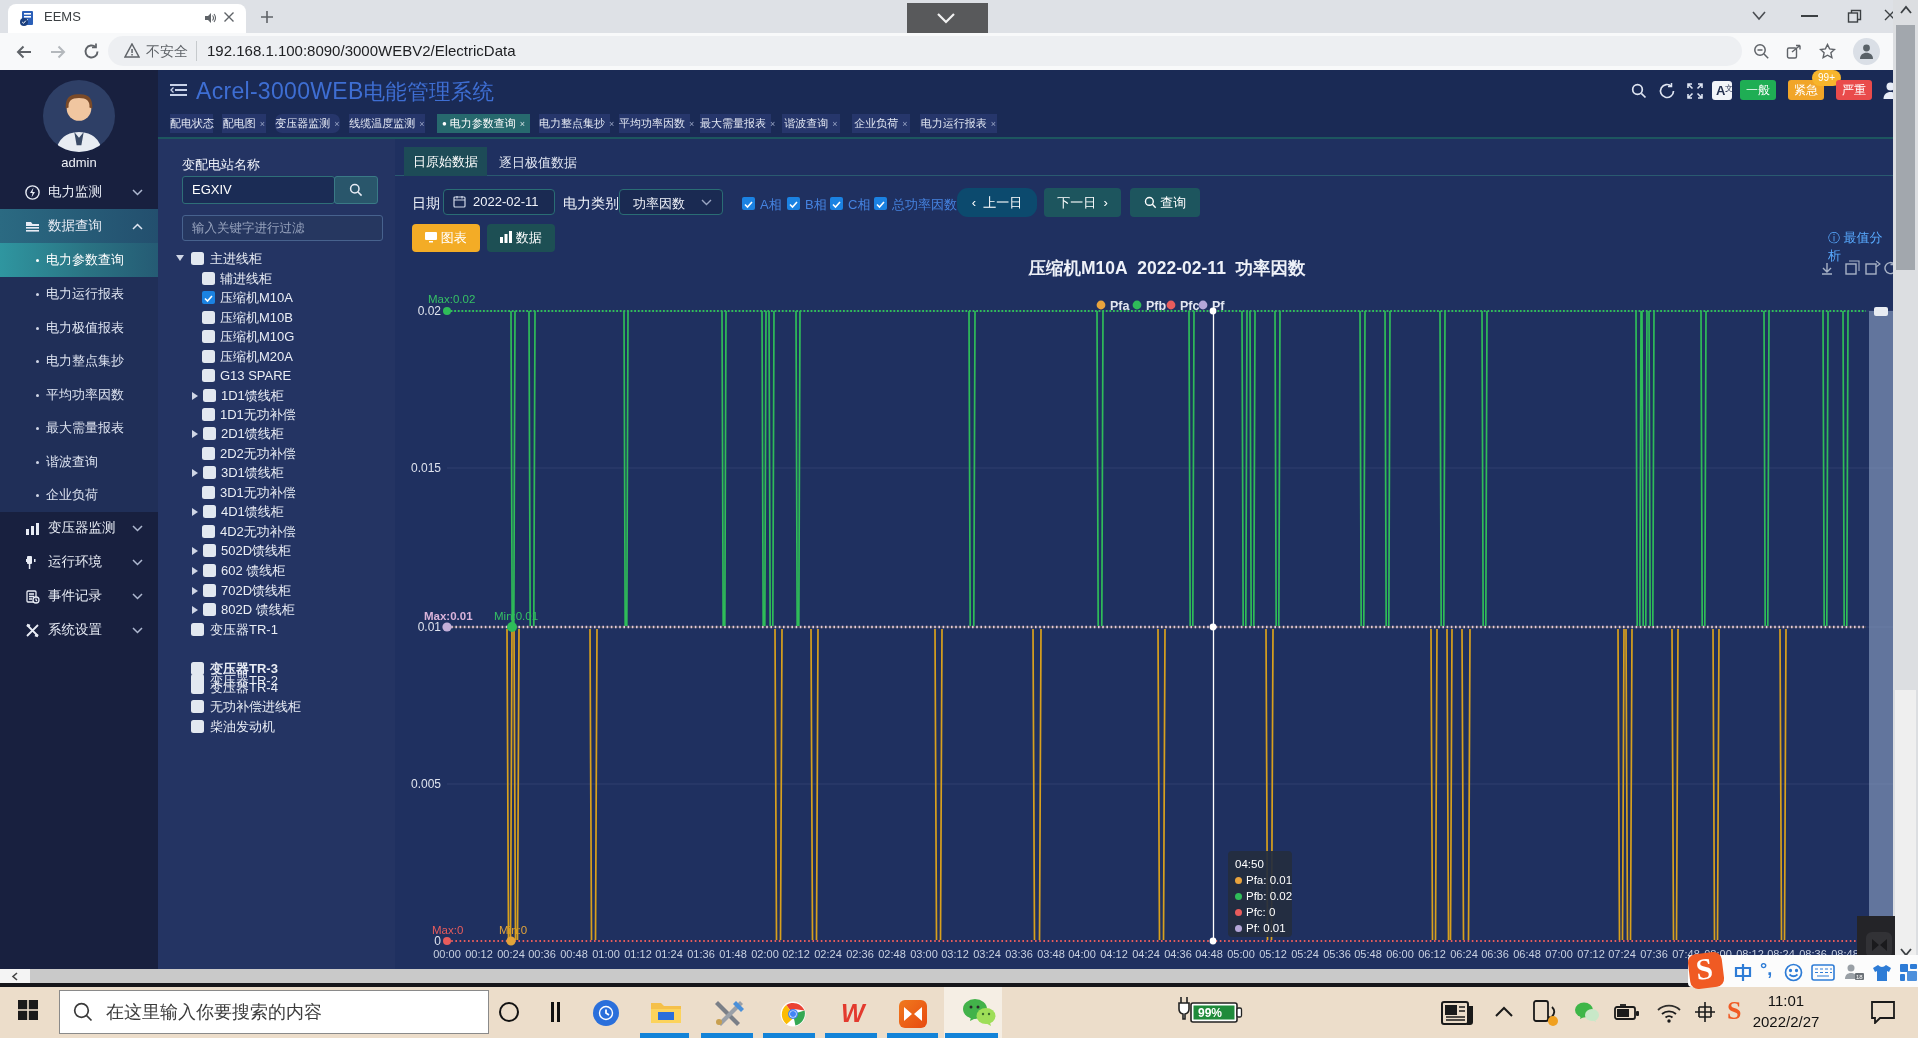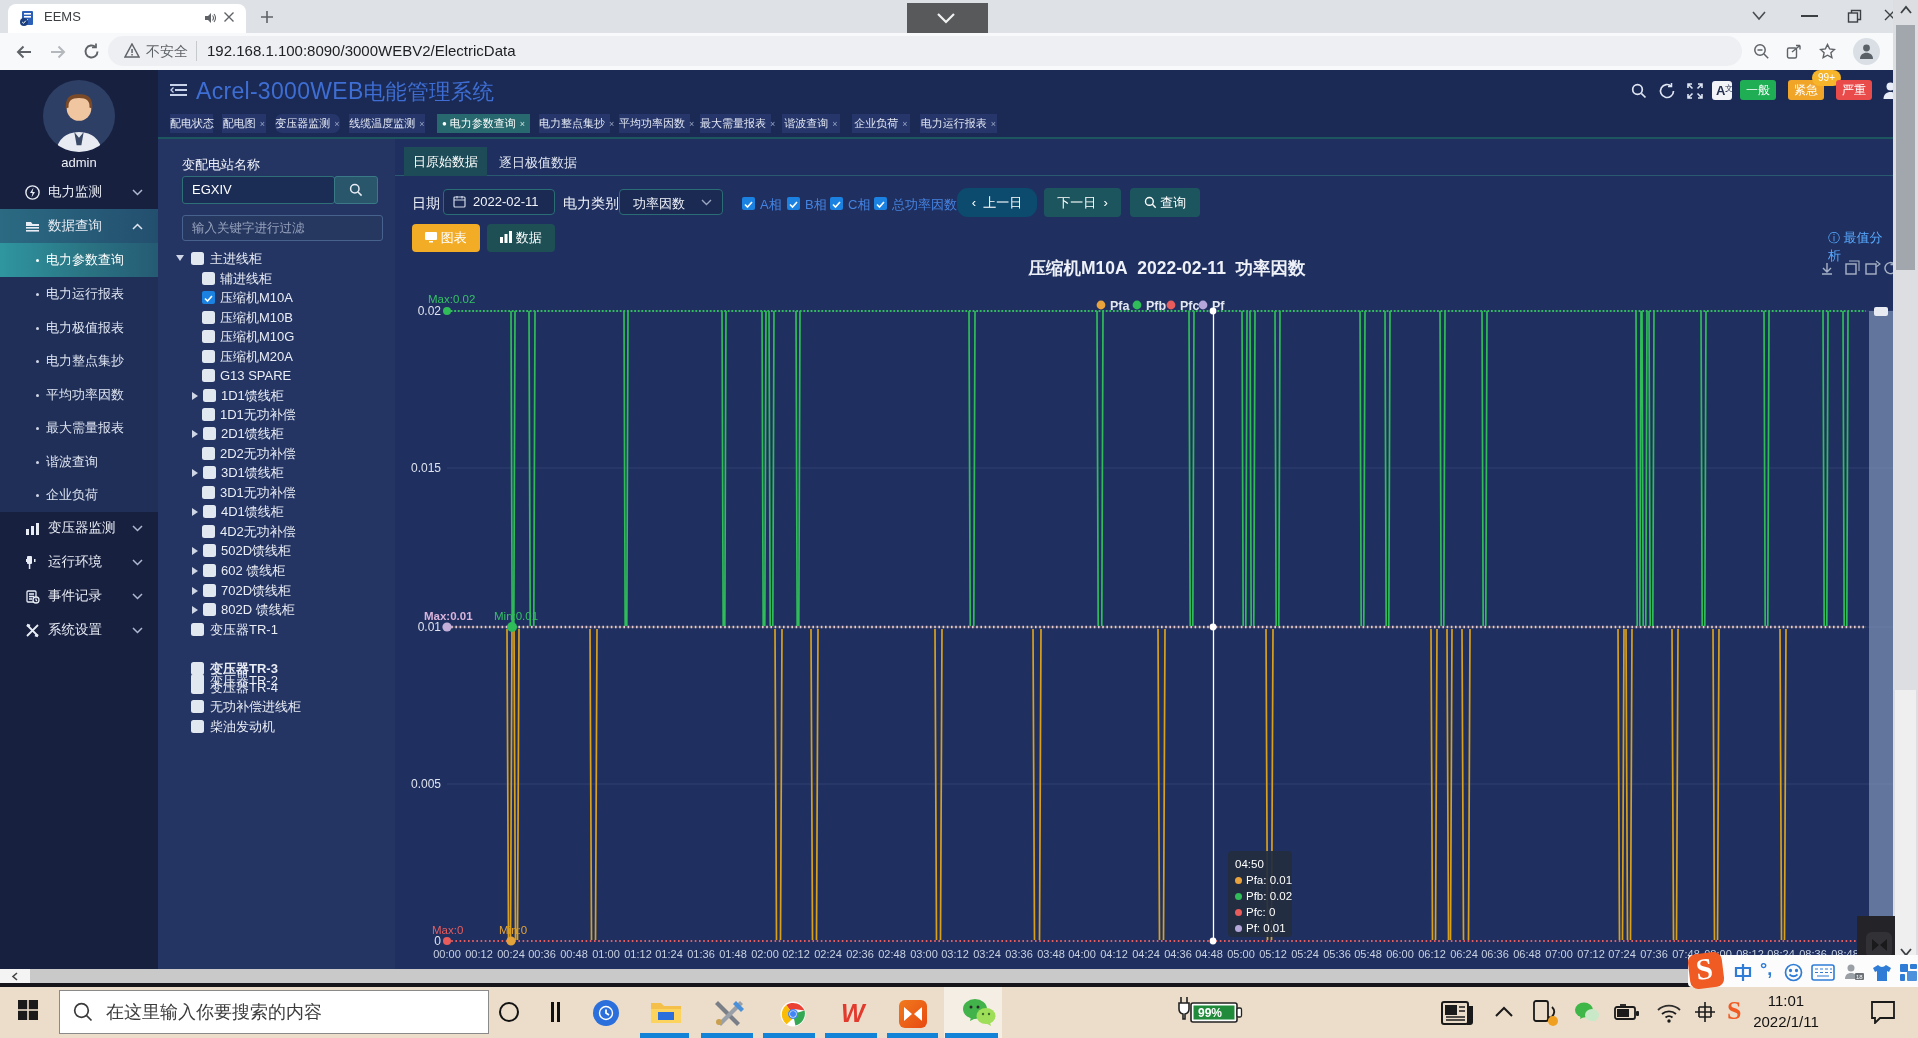--- a/index.html
+++ b/index.html
@@ -649,21 +649,21 @@
         <path d="M2 7a16 16 0 0 1 22 0" stroke-opacity="0.9"></path>
         <path d="M6 11a10.5 10.5 0 0 1 14 0"></path>
         <path d="M9.5 14.5a5.5 5.5 0 0 1 7 0"></path>
         <circle cx="13" cy="18" r="1.7" fill="#1a1a1a" stroke="none"></circle>
       </svg>
   <svg class="abs" style="left:1694px;top:14px" width="22" height="22" viewBox="0 0 22 22" fill="none" stroke="#1a1a1a" stroke-width="1.6">
         <path d="M11 1v20M1 11h20M5 6h12M5 16h12M5 6v10M17 6v10"></path>
       </svg>
   <div class="abs" style="left:1727px;top:9px;font-size:26px;font-weight:bold;color:#f05a23;font-family:'Liberation Serif',serif;">S</div>
   <div class="abs" style="left:1750px;top:5px;width:72px;text-align:center;font-size:15px;color:#111;">11:01</div>
-  <div class="abs" style="left:1750px;top:26px;width:72px;text-align:center;font-size:15px;color:#111;">2022/1/11</div>
+  <div class="abs" style="left:1750px;top:26px;width:72px;text-align:center;font-size:15px;color:#111;">2022/2/27</div>
   <svg class="abs" style="left:1870px;top:13px" width="26" height="24" viewBox="0 0 26 24" fill="none" stroke="#1a1a1a" stroke-width="1.8">
         <path d="M2 2h22v16H10l-5 5v-5H2z"></path>
       </svg>
 </div>
 
 <div class="abs" id="vstrip" style="left:1893px;top:0;width:25px;height:983px;background:#dcdee1;">
   <div class="abs" style="left:3px;top:25px;width:19px;height:245px;background:#a2a7ad;"></div>
   <div class="abs" style="left:2px;top:690px;width:21px;height:293px;background:#efefef;"></div>
   <svg class="abs" style="left:7px;top:5px" width="12" height="9" viewBox="0 0 12 9">
         <path d="M1 8L6 2l5 6" stroke="#3c4043" stroke-width="1.8" fill="none"></path>

